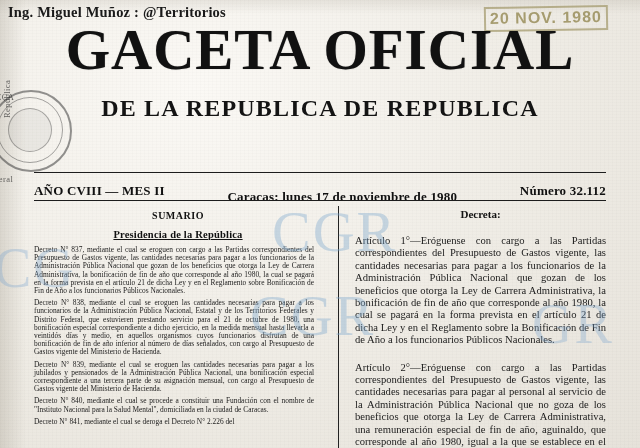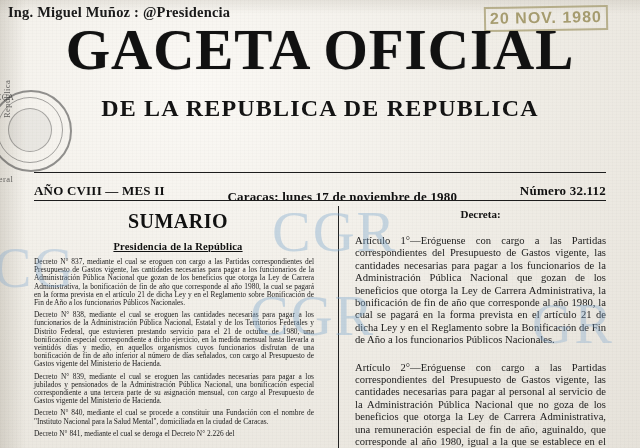--- a/index.html
+++ b/index.html
@@ -106,21 +106,21 @@
   }
   .col{position:relative;}
   .col-left{width:288px;padding-right:10px;}
   .col-div{
     width:0;border-left:1px solid #222;margin:0 6px;
   }
   .col-right{flex:1;padding-left:10px;}
   .sumario{
     text-align:center;
     font-family:"Liberation Serif", serif;
-    font-weight:bold;font-size:20px;letter-spacing:.5px;
+    font-weight:bold;font-size:10px;letter-spacing:.5px;
     margin:4px 0 8px 0;color:#111;
   }
   .subhead{
     text-align:center;
     font-family:"Liberation Serif", serif;
     font-weight:bold;font-size:10.5px;letter-spacing:.2px;
     margin:0 0 6px 0;color:#111;text-decoration:underline;
   }
   .entry{
     font-family:"Liberation Serif", serif;
@@ -181,21 +181,21 @@
     background:linear-gradient(180deg, rgba(90,80,60,.10), rgba(0,0,0,0));pointer-events:none;}
 </style>
 </head>
 <body>
 
 <div id="page">
 
   <div class="edge-l"></div>
   <div class="edge-t"></div>
 
-  <div class="credit">Ing. Miguel Muñoz : @Presidencia</div>
+  <div class="credit">Ing. Miguel Muñoz : @Territorios</div>
 
   <div class="stamp">20 NOV. 1980</div>
 
   <div class="seal">
     <div class="ring"></div>
     <div class="ring2"></div>
     <div class="inner"></div>
     <div class="seal-word sw-top">OTECA</div>
     <div class="seal-word sw-left">República</div>
     <div class="seal-word sw-bot">eneral</div>

